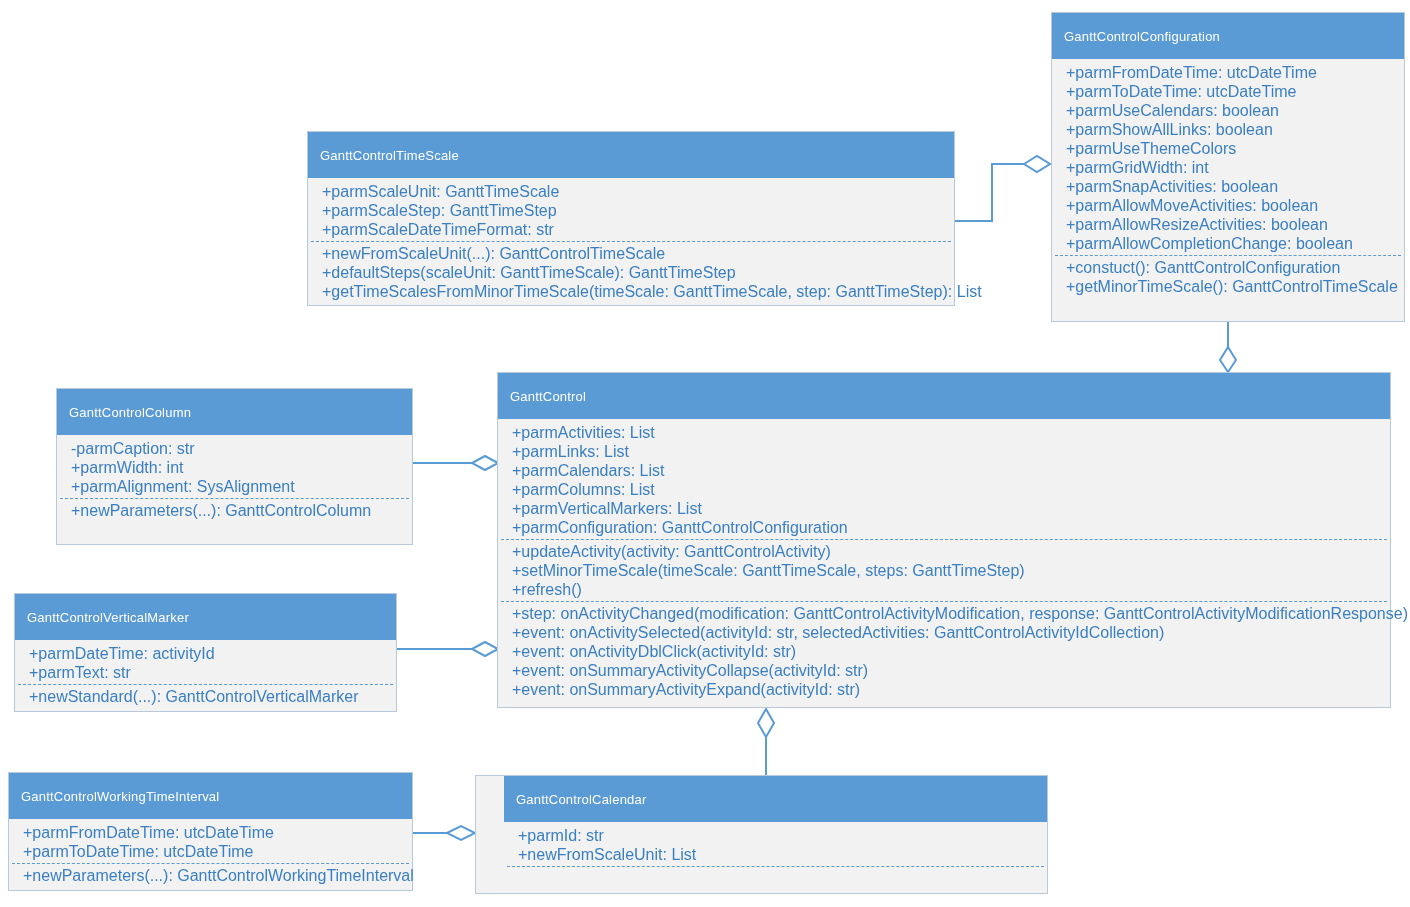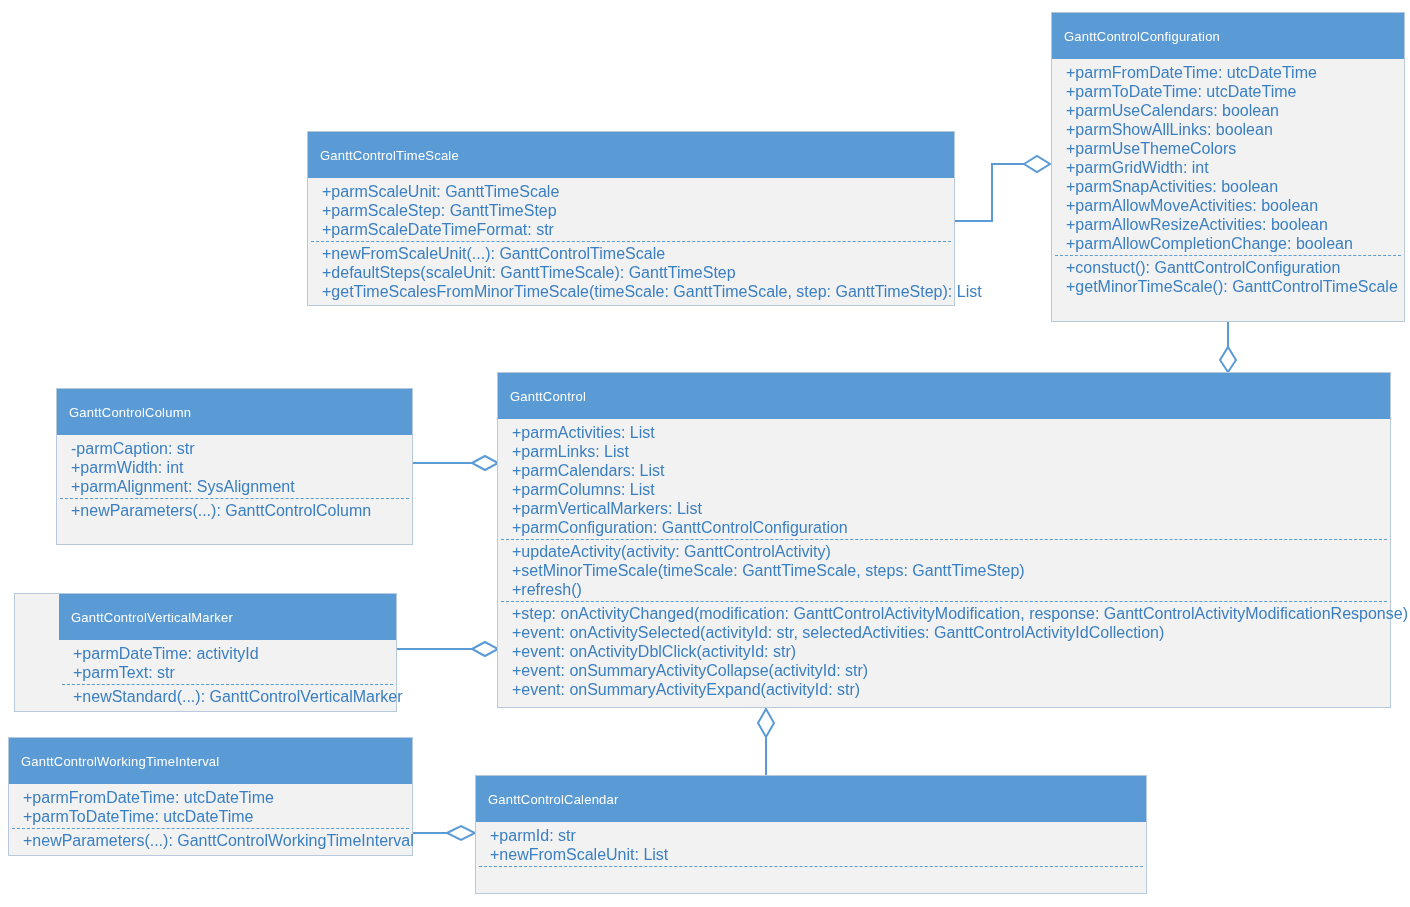--- a/index.html
+++ b/index.html
@@ -116,39 +116,39 @@
         <div class="uml-member">+setMinorTimeScale(timeScale: GanttTimeScale, steps: GanttTimeStep)</div>
         <div class="uml-member">+refresh()</div>
         <div class="uml-divider"></div>
         <div class="uml-member">+step: onActivityChanged(modification: GanttControlActivityModification, response: GanttControlActivityModificationResponse)</div>
         <div class="uml-member">+event: onActivitySelected(activityId: str, selectedActivities: GanttControlActivityIdCollection)</div>
         <div class="uml-member">+event: onActivityDblClick(activityId: str)</div>
         <div class="uml-member">+event: onSummaryActivityCollapse(activityId: str)</div>
         <div class="uml-member">+event: onSummaryActivityExpand(activityId: str)</div>
       </div>
     </div>
-    <div class="uml-class" style="left: 14px; top: 593px; width: 383px; height: 119px; padding-left: 44px;">
+    <div class="uml-class" style="left: 14px; top: 593px; width: 383px; height: 119px;">
       <div class="uml-header">GanttControlVerticalMarker</div>
       <div class="uml-body">
         <div class="uml-member">+parmDateTime: activityId</div>
         <div class="uml-member">+parmText: str</div>
         <div class="uml-divider"></div>
         <div class="uml-member">+newStandard(...): GanttControlVerticalMarker</div>
       </div>
     </div>
-    <div class="uml-class" style="left: 8px; top: 737px; width: 405px; height: 119px;">
+    <div class="uml-class" style="left: 8px; top: 772px; width: 405px; height: 119px;">
       <div class="uml-header">GanttControlWorkingTimeInterval</div>
       <div class="uml-body">
         <div class="uml-member">+parmFromDateTime: utcDateTime</div>
         <div class="uml-member">+parmToDateTime: utcDateTime</div>
         <div class="uml-divider"></div>
         <div class="uml-member">+newParameters(...): GanttControlWorkingTimeInterval</div>
       </div>
     </div>
-    <div class="uml-class" style="left: 475px; top: 775px; width: 672px; height: 119px;">
+    <div class="uml-class" style="left: 475px; top: 775px; width: 573px; height: 119px; padding-left: 28px;">
       <div class="uml-header">GanttControlCalendar</div>
       <div class="uml-body">
         <div class="uml-member">+parmId: str</div>
         <div class="uml-member">+newFromScaleUnit: List</div>
         <div class="uml-divider"></div>
       </div>
     </div>
   </div>
 
 </body></html>

